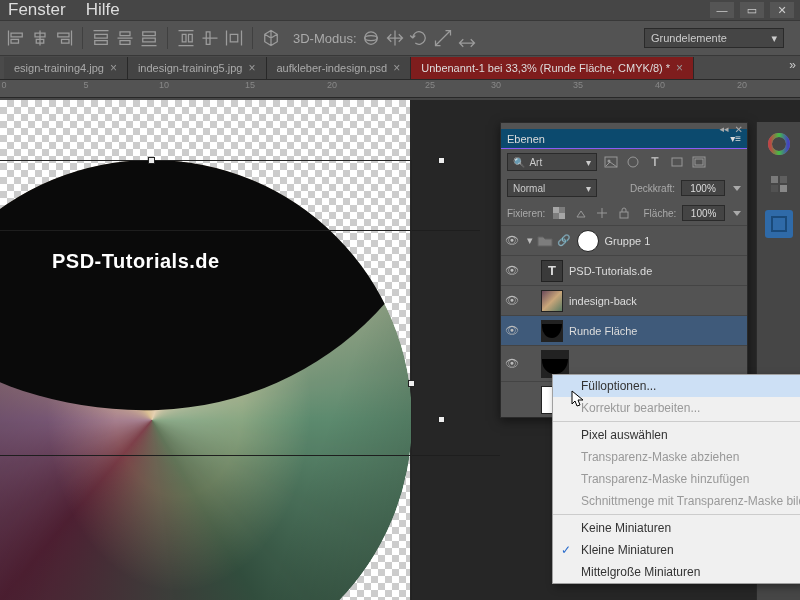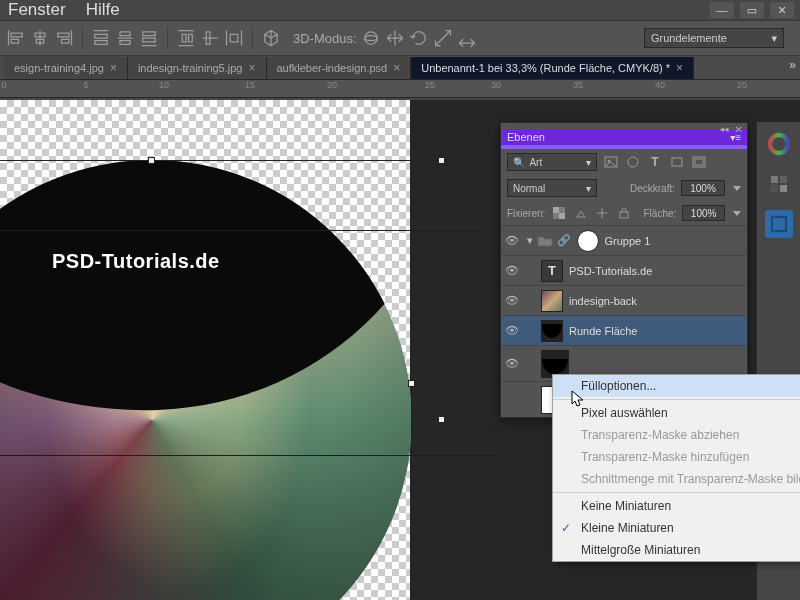--- a/index.html
+++ b/index.html
@@ -12,21 +12,21 @@
 .wc { width: 24px; height: 16px; background: #555; display: flex; align-items: center; justify-content: center; color: #ccc; font-size: 11px; }
 
 .toolbar { height: 36px; background: #535353; border-top: 1px solid #383838; border-bottom: 1px solid #383838; display: flex; align-items: center; padding: 0 6px; gap: 4px; }
 .tool-icon { width: 20px; height: 20px; display: flex; align-items: center; justify-content: center; opacity: 0.7; }
 .tool-divider { width: 1px; height: 22px; background: #404040; margin: 0 4px; }
 .tool-label { color: #aaa; font-size: 13px; margin-left: 8px; }
 .dropdown-combo { margin-left: auto; width: 140px; height: 20px; background: #454545; border: 1px solid #2a2a2a; display: flex; align-items: center; padding: 0 6px; color: #ccc; font-size: 11px; justify-content: space-between; margin-right: 10px; }
 
 .tabs { height: 24px; background: #4a4a4a; display: flex; align-items: flex-end; border-bottom: 1px solid #282828; padding-left: 4px; position: relative; }
 .tab { height: 22px; padding: 0 10px; display: flex; align-items: center; gap: 6px; color: #aaa; font-size: 11px; background: #444; border-right: 1px solid #282828; white-space: nowrap; }
-.tab.active { background: #0f172a; color: #ddd; }
+.tab.active { background: #7f1d1d; color: #ddd; }
 .tab-close { font-size: 12px; color: #999; }
 .tabs-overflow { position: absolute; right: 4px; top: 2px; color: #ccc; font-size: 12px; }
 
 .ruler-top { height: 18px; background: #535353; border-bottom: 1px solid #282828; position: relative; }
 .ruler-top .tick { position: absolute; top: 0; width: 20px; text-align: center; color: #888; font-size: 9px; }
 
 .main { position: absolute; top: 100px; left: 0; right: 0; bottom: 0; background: #262626; }
 .canvas-bg { position: absolute; left: 0; top: 0; width: 410px; height: 500px; background: #fff;
   background-image: linear-gradient(45deg,#ccc 25%,transparent 25%,transparent 75%,#ccc 75%),
   linear-gradient(45deg,#ccc 25%,transparent 25%,transparent 75%,#ccc 75%);
@@ -37,21 +37,21 @@
 .disc .face { position:absolute; inset:10% 8% 5% 12%; border-radius: 50%; background: radial-gradient(ellipse 44% 58% at 54% 44%, #f0e0c8 0%, #e8d0b0 35%, rgba(232,208,176,0) 72%); mix-blend-mode: soft-light; opacity:0.9;}
 .disc .shade { position:absolute; inset:0; border-radius:50%; background: linear-gradient(110deg, rgba(0,0,0,0.35) 0%, rgba(0,0,0,0) 45%, rgba(0,0,0,0) 75%, rgba(0,0,0,0.25) 100%);}
 .disc .swoosh { position:absolute; left:-10%; top:-22%; width:120%; height:70%; background:#0a0a0a; border-radius: 0 0 60% 60% / 0 0 100% 80%; transform: rotate(-2deg); }
 .disc-label { position:absolute; top: 90px; left: 160px; color:#fff; font-size: 20px; font-weight: 600; letter-spacing: 0.5px; }
 
 .sel-box { position:absolute; border: 1px solid #222; pointer-events: none;}
 .sel-box .handle { position:absolute; width:7px; height:7px; background:#eee; border:1px solid #222;}
 .guide { position:absolute; background:#1e1e1e;}
 
 .panel { position: absolute; top: 22px; right: 52px; width: 248px; background: #535353; border: 1px solid #2a2a2a; box-shadow: 0 3px 10px rgba(0,0,0,.5); }
-.panel-header { height: 20px; background: #6d28d9; display:flex; align-items:center; padding:0 6px; color:#ddd; font-size:11px; justify-content: space-between; border-bottom:4px solid #8b5cf6;}
+.panel-header { height: 20px; background: #0c4a6e; display:flex; align-items:center; padding:0 6px; color:#ddd; font-size:11px; justify-content: space-between; border-bottom:1px solid #8b5cf6;}
 .panel-row { display:flex; align-items:center; padding:4px 6px; gap:6px; }
 .panel-select { flex: 0 0 90px; height:18px; background:#454545; border:1px solid #2a2a2a; display:flex; align-items:center; padding:0 5px; font-size:10px; color:#ccc; justify-content: space-between;}
 .mini-icon { width:16px; height:14px; display:inline-flex; align-items:center; justify-content:center; opacity:0.8;}
 .panel-label { color:#aaa; font-size:10px;}
 .val-box { width:44px; height:16px; background:#444; border:1px solid #2a2a2a; color:#ddd; text-align:center; font-size:10px; display:inline-flex; align-items:center; justify-content:center;}
 .val-tri { width:0; height:0; border-left:4px solid transparent; border-right:4px solid transparent; border-top:5px solid #aaa; margin-left:2px;}
 
 .layerlist { background:#535353;}
 .layer { display:flex; align-items:center; height:30px; border-top:1px solid #444; padding-right:6px;}
 .layer.sel { background:#3f5a7a;}
@@ -383,20 +383,21 @@
           <rect x="2" y="2" width="16" height="16" fill="#1a4a7a"></rect>
           <rect x="4" y="4" width="12" height="12" fill="#2f6aa8"></rect>
         </svg>
       </div>
   </div>
 
 </div>
 
 <div class="ctxmenu" id="ctx">
     <div class="item hl"><span>Fülloptionen...</span></div>
+    <div class="item disabled"><span>Korrektur bearbeiten...</span></div>
     <hr>
     <div class="item"><span>Pixel auswählen</span></div>
     <div class="item disabled"><span>Transparenz-Maske abziehen</span></div>
     <div class="item disabled"><span>Transparenz-Maske hinzufügen</span></div>
     <div class="item disabled"><span>Schnittmenge mit Transparenz-Maske bilden</span></div>
     <hr>
     <div class="item"><span>Keine Miniaturen</span></div>
     <div class="item"><span class="check">✓</span><span>Kleine Miniaturen</span></div>
     <div class="item"><span>Mittelgroße Miniaturen</span></div>
   </div>

